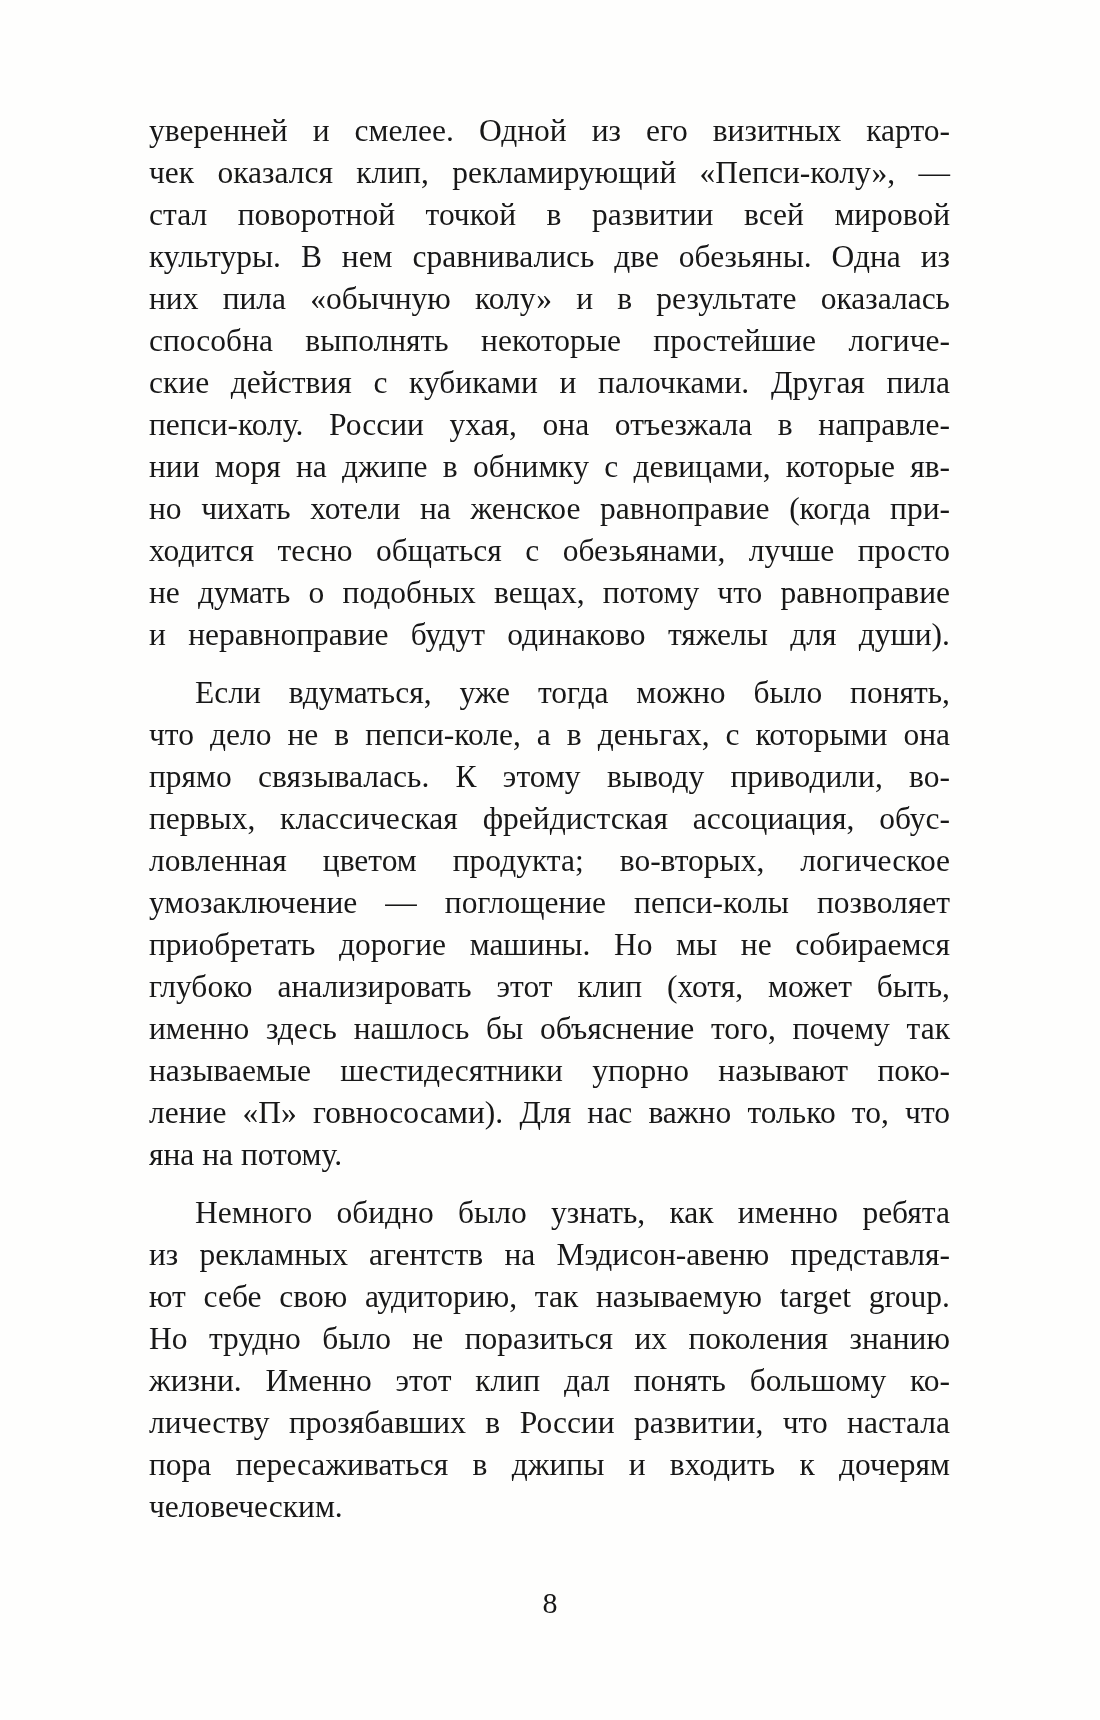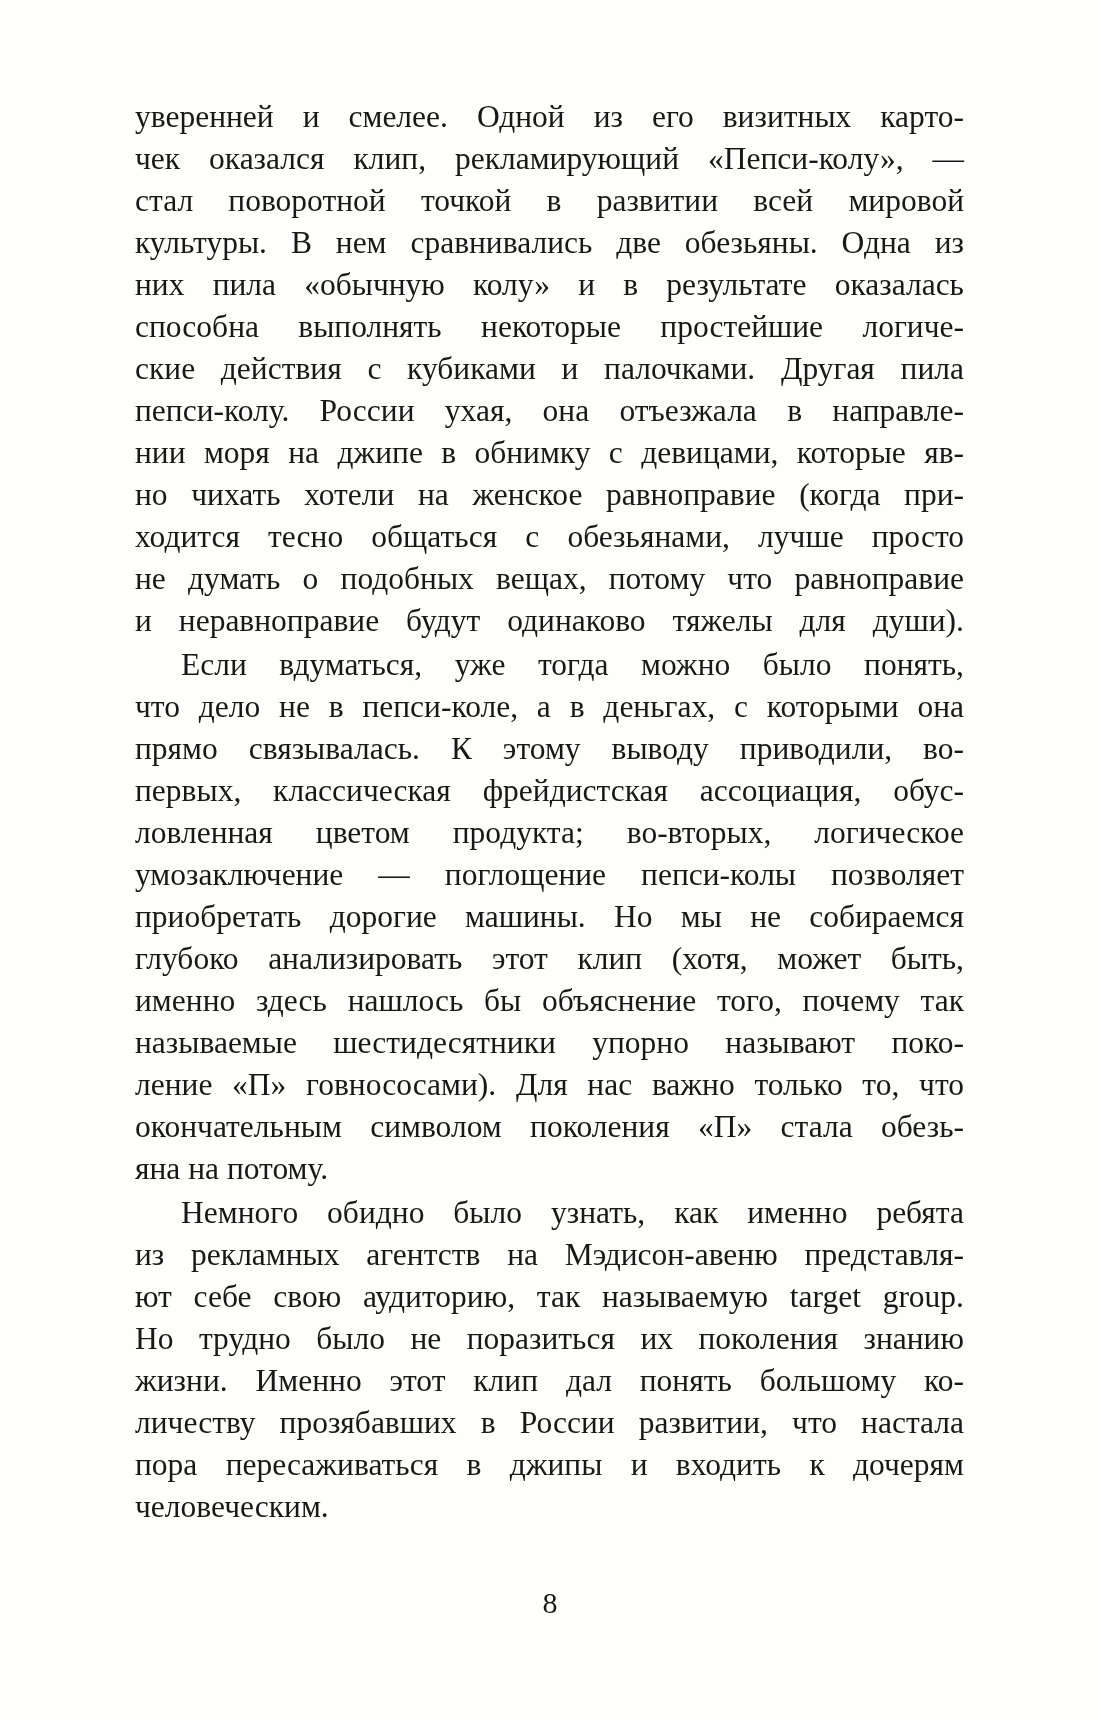--- a/index.html
+++ b/index.html
@@ -16,21 +16,21 @@
     color: #181818;
     overflow: hidden;
   }
   .text-block {
     position: absolute;
     left: 133px;
     top: 94px;
     width: 833px;
   }
   .para {
-    margin: 2px;
+    margin: 16px;
     padding: 0;
   }
   .line {
     height: 42px;
     line-height: 42px;
     font-size: 31.5px;
     text-align: justify;
     text-align-last: justify;
     white-space: normal;
     overflow: visible;
@@ -80,21 +80,20 @@
       <div class="line">что дело не в пепси-коле, а в деньгах, с которыми она</div>
       <div class="line">прямо связывалась. К этому выводу приводили, во-</div>
       <div class="line">первых, классическая фрейдистская ассоциация, обус-</div>
       <div class="line">ловленная цветом продукта; во-вторых, логическое</div>
       <div class="line">умозаключение — поглощение пепси-колы позволяет</div>
       <div class="line">приобретать дорогие машины. Но мы не собираемся</div>
       <div class="line">глубоко анализировать этот клип (хотя, может быть,</div>
       <div class="line">именно здесь нашлось бы объяснение того, почему так</div>
       <div class="line">называемые шестидесятники упорно называют поко-</div>
       <div class="line">ление «П» говнососами). Для нас важно только то, что</div>
-      <div class="line">окончательным символом поколения «П» стала обезь-</div>
       <div class="line flush">яна на потому.</div>
     </div>
 
     <div class="para">
       <div class="line indent">Немного обидно было узнать, как именно ребята</div>
       <div class="line">из рекламных агентств на Мэдисон-авеню представля-</div>
       <div class="line">ют себе свою аудиторию, так называемую target group.</div>
       <div class="line">Но трудно было не поразиться их поколения знанию</div>
       <div class="line">жизни. Именно этот клип дал понять большому ко-</div>
       <div class="line">личеству прозябавших в России развитии, что настала</div>

